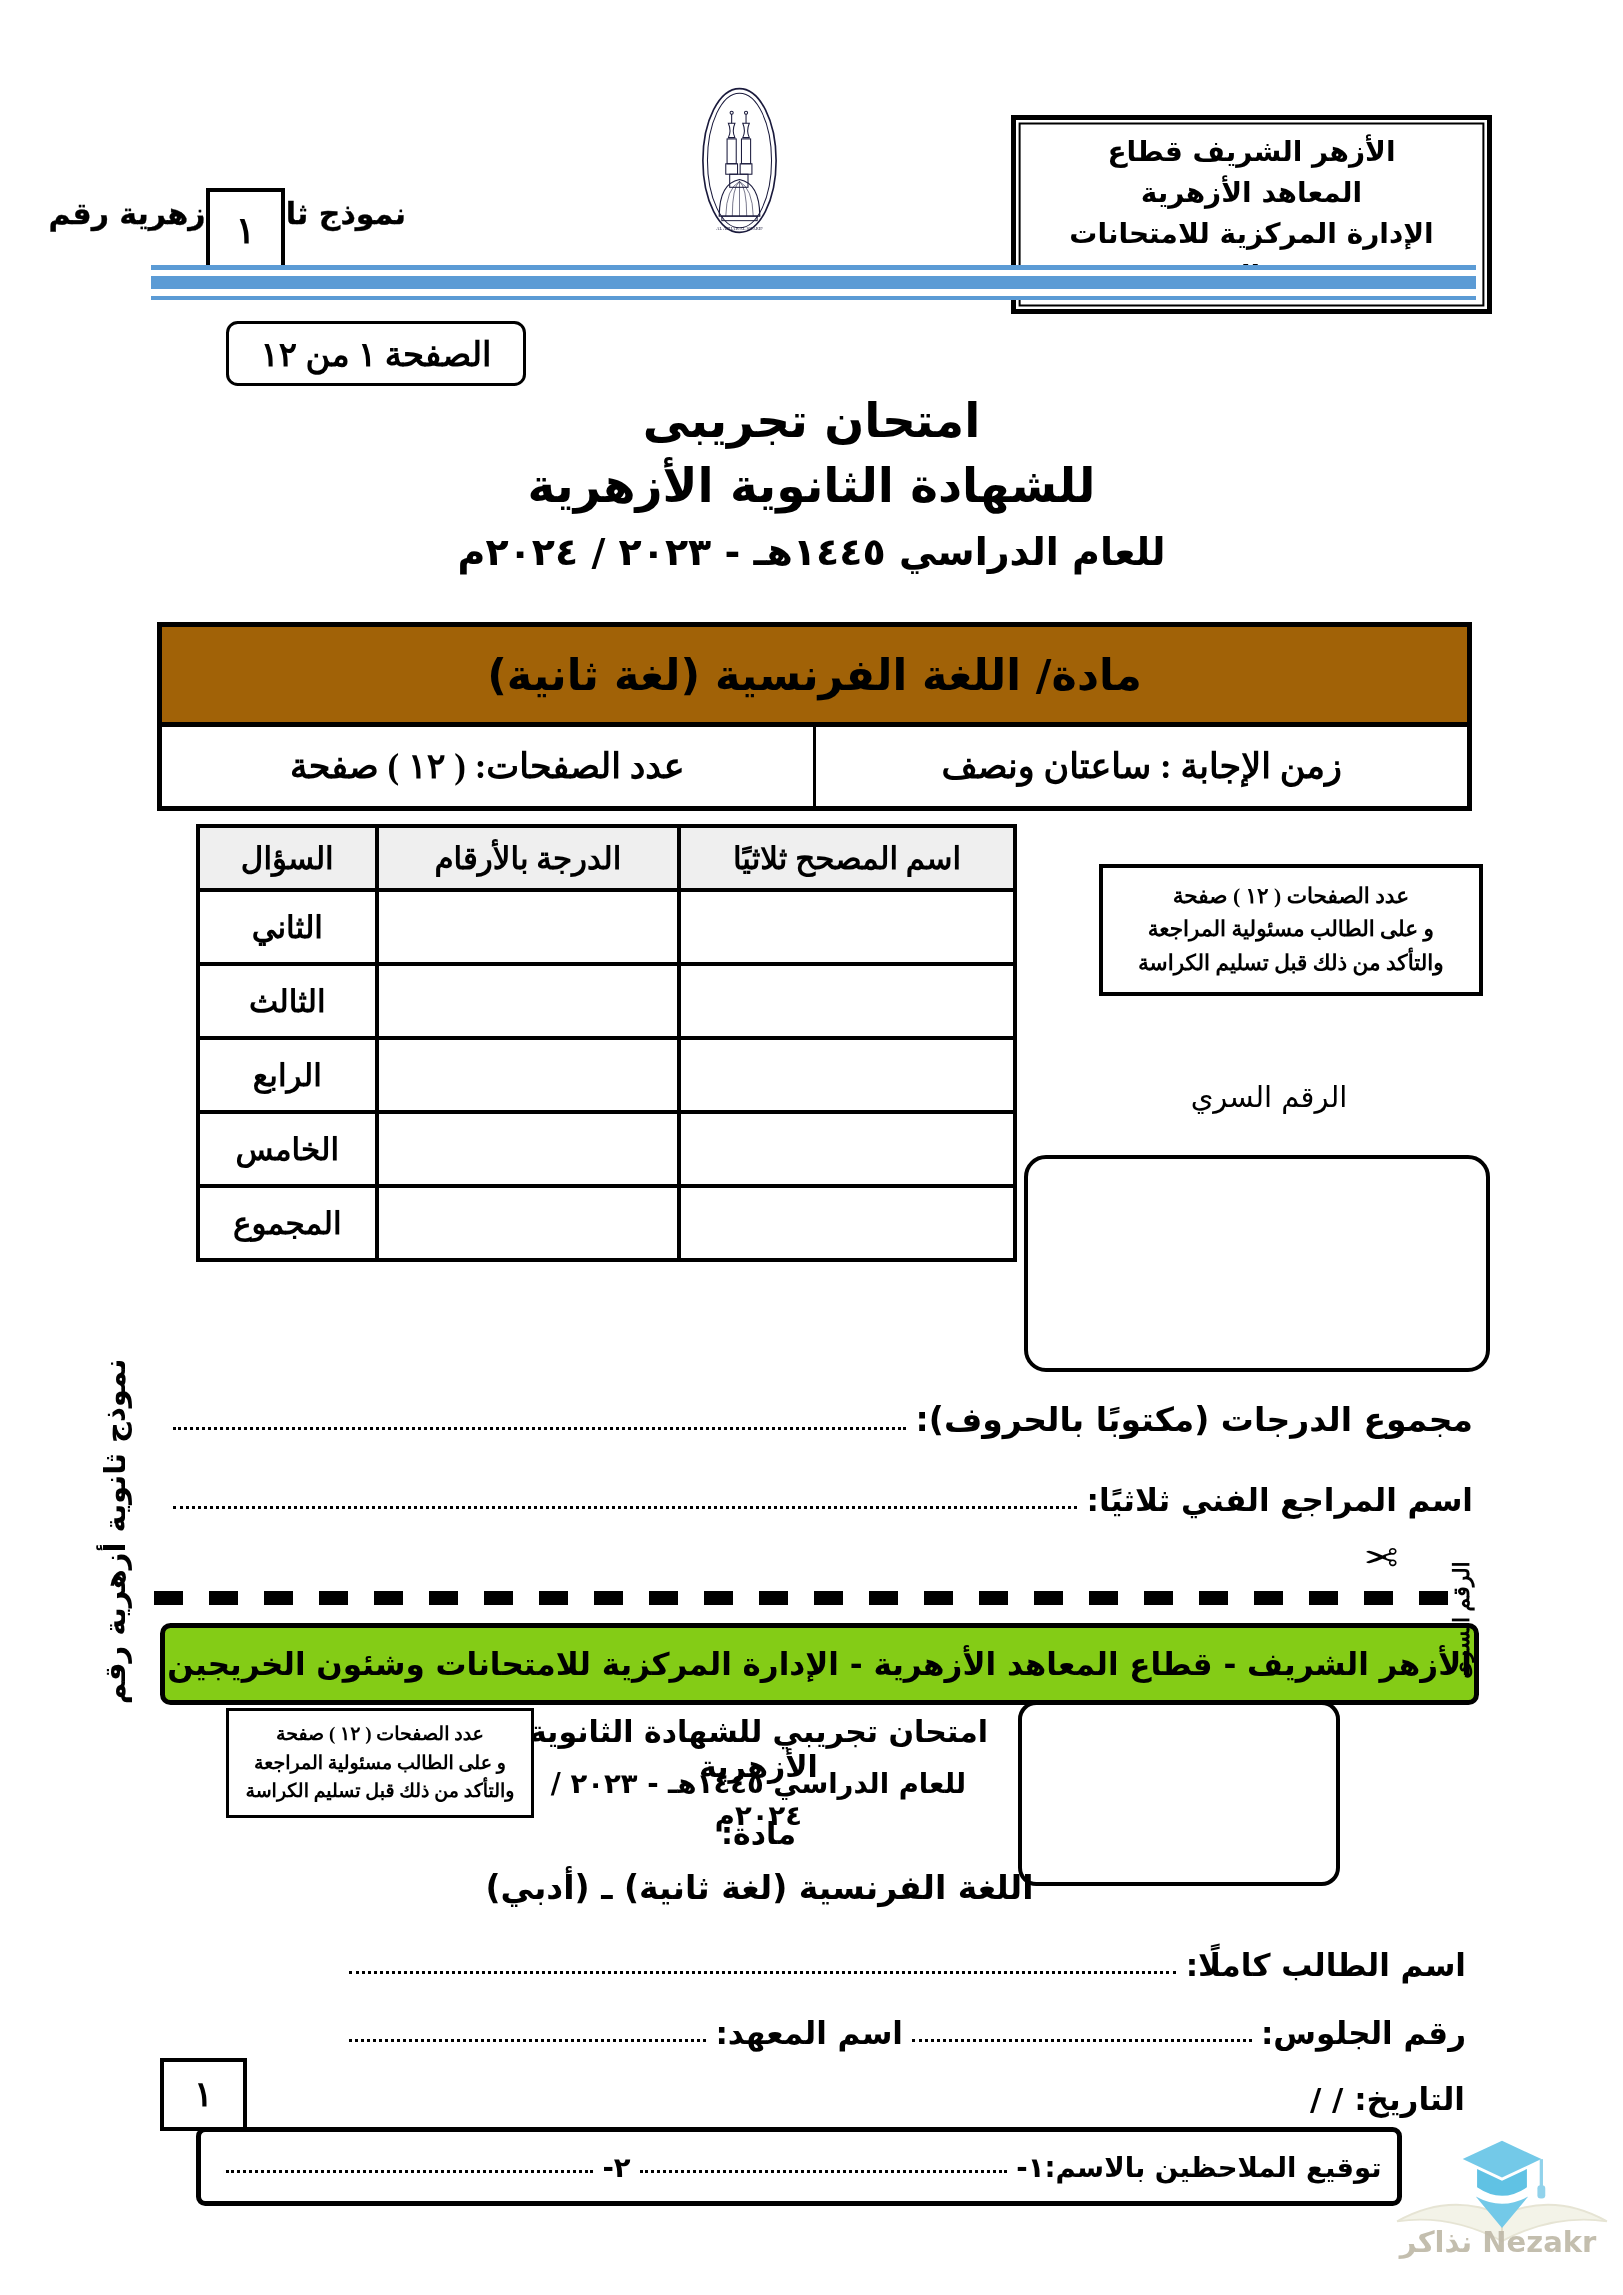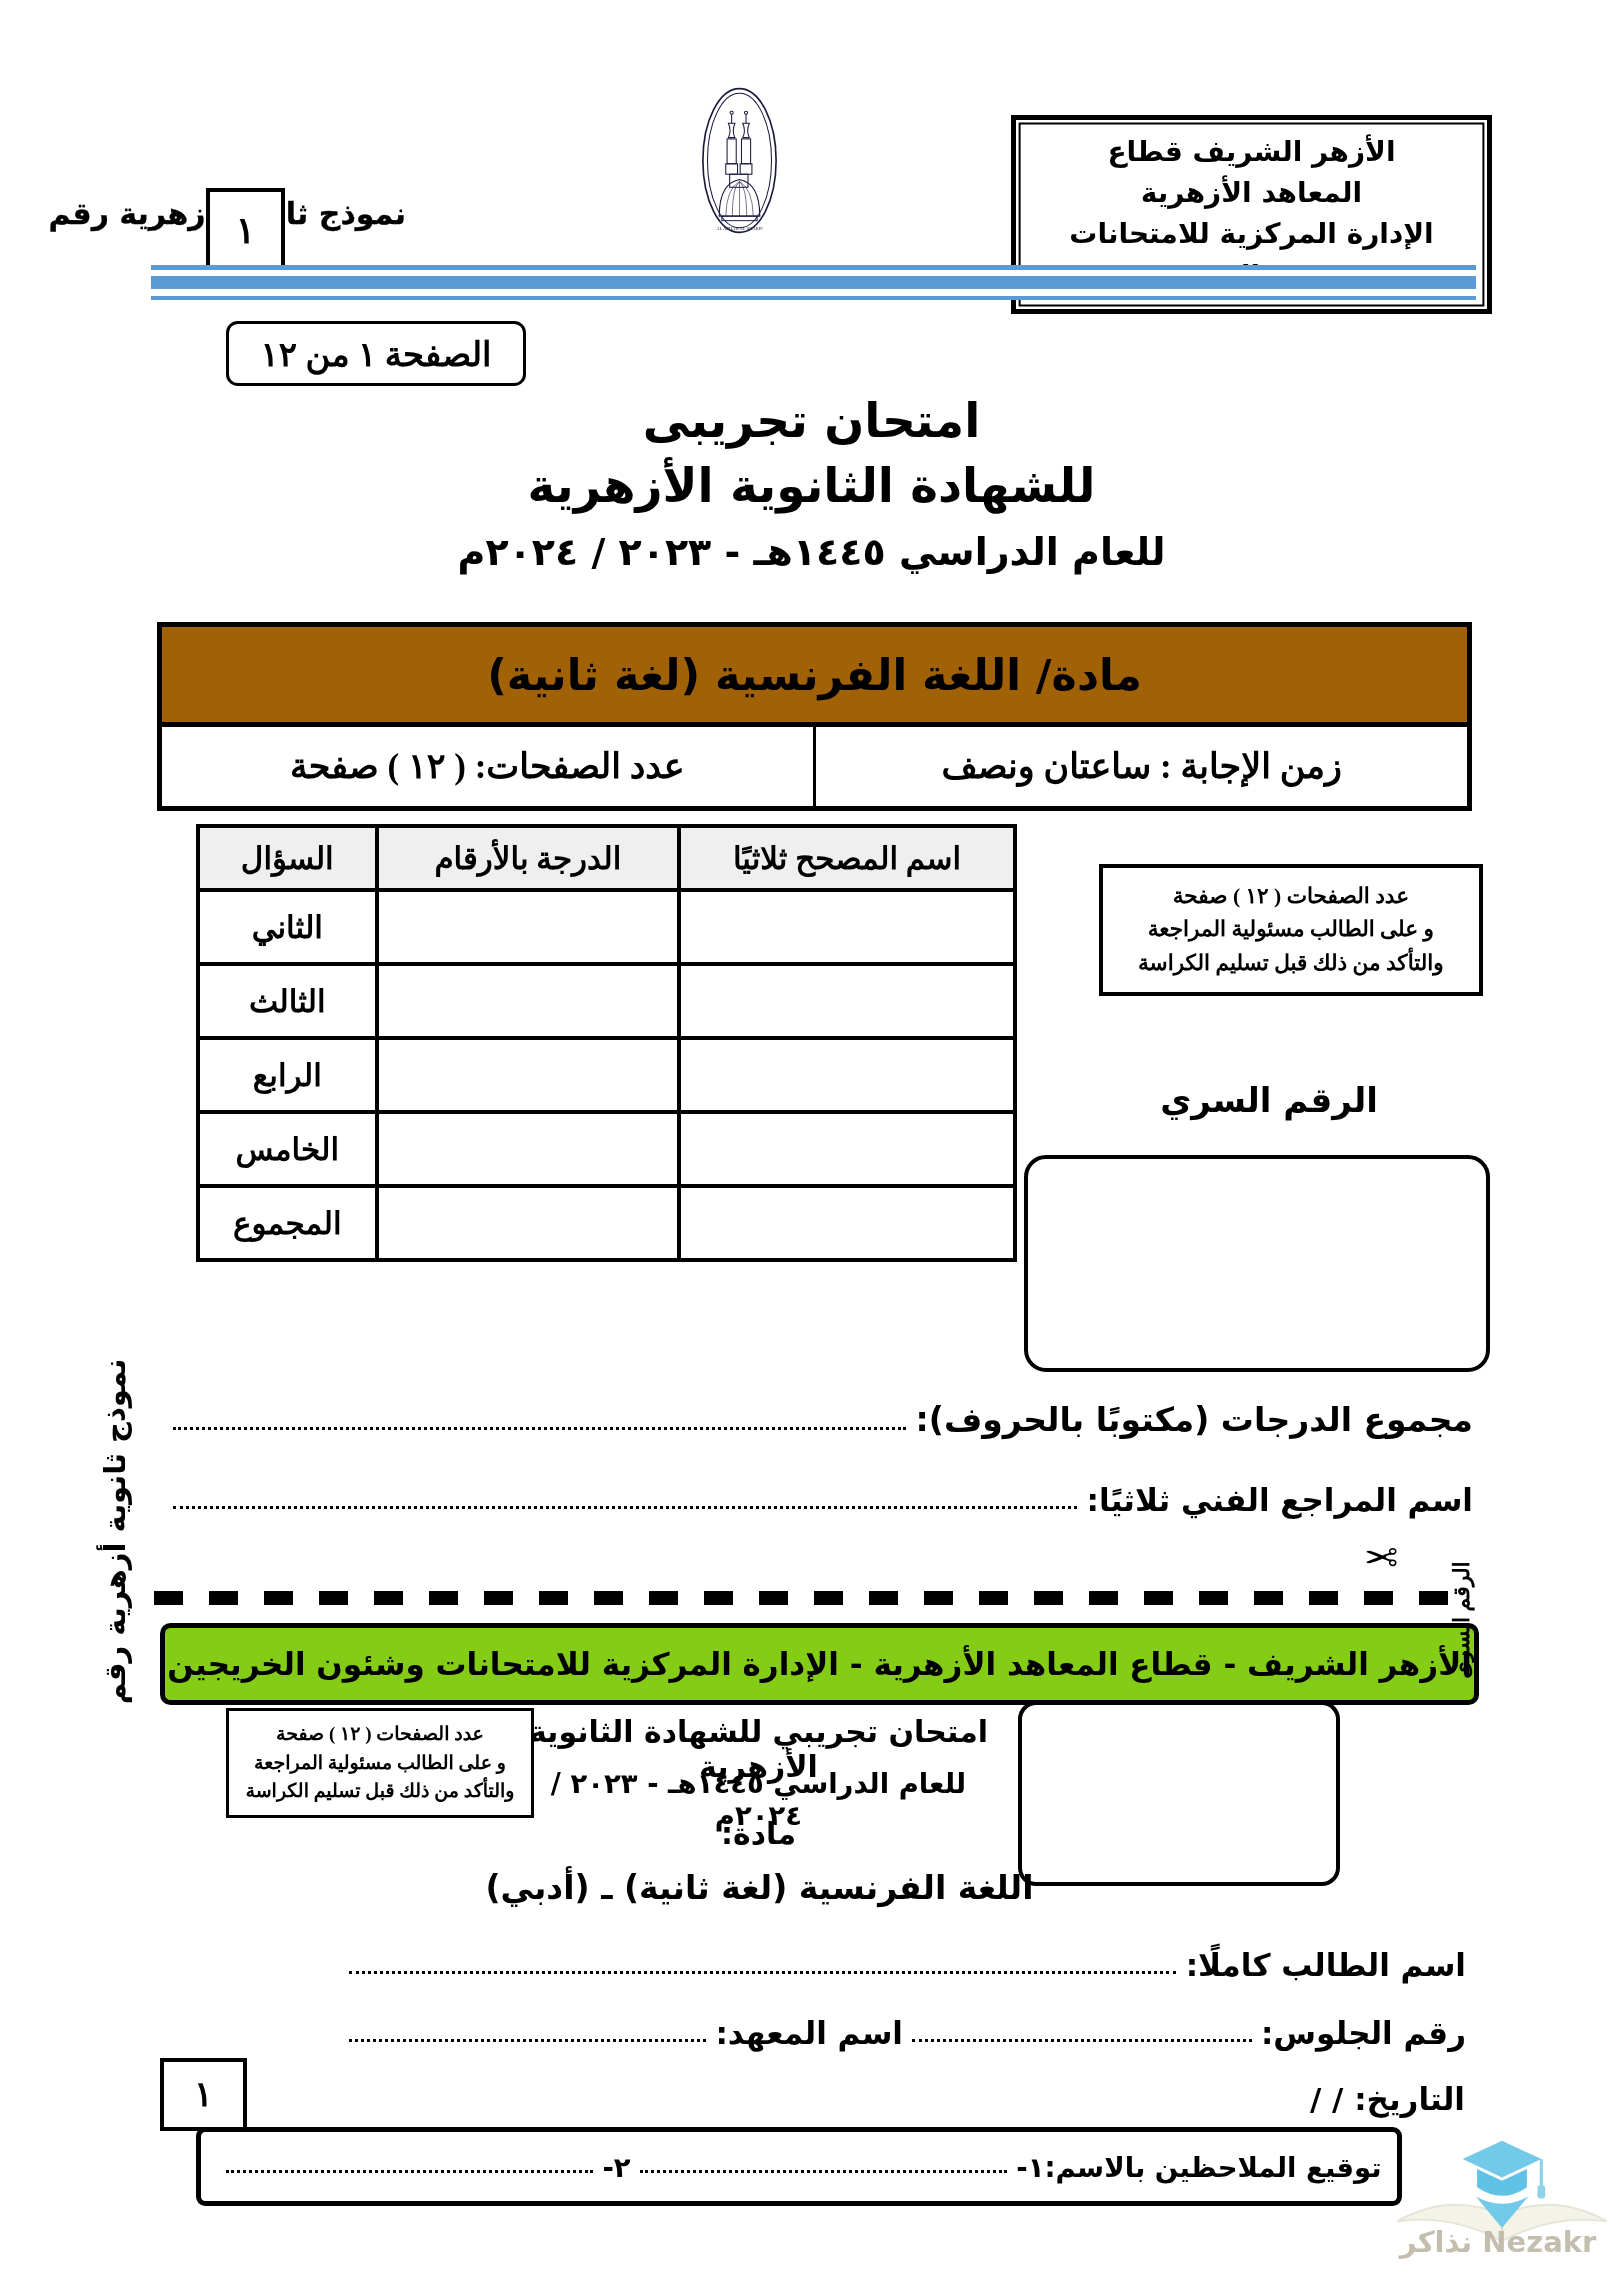--- a/index.html
+++ b/index.html
@@ -124,21 +124,21 @@
   .note-box{
     position:absolute;left:1099px;top:864px;width:347px;
     border:4.6px solid #000;background:#fff;
     padding:11.8px 14.4px;
     font-size:21.6px;line-height:1.55;
     text-align:center;font-weight:bold;
   }
 
   .secret-label{
     position:absolute;left:1086px;top:1080px;width:366px;
-    text-align:center;font-size:34px;font-weight:bold;
+    text-align:center;font-size:29px;font-weight:normal;
     font-family:"DejaVu Sans", sans-serif;
   }
   .secret-box{
     position:absolute;left:1024px;top:1155px;
     width:458px;height:209px;
     border:4.6px solid #000;border-radius:22px;background:#fff;
   }
 
   
   .sum-line{

